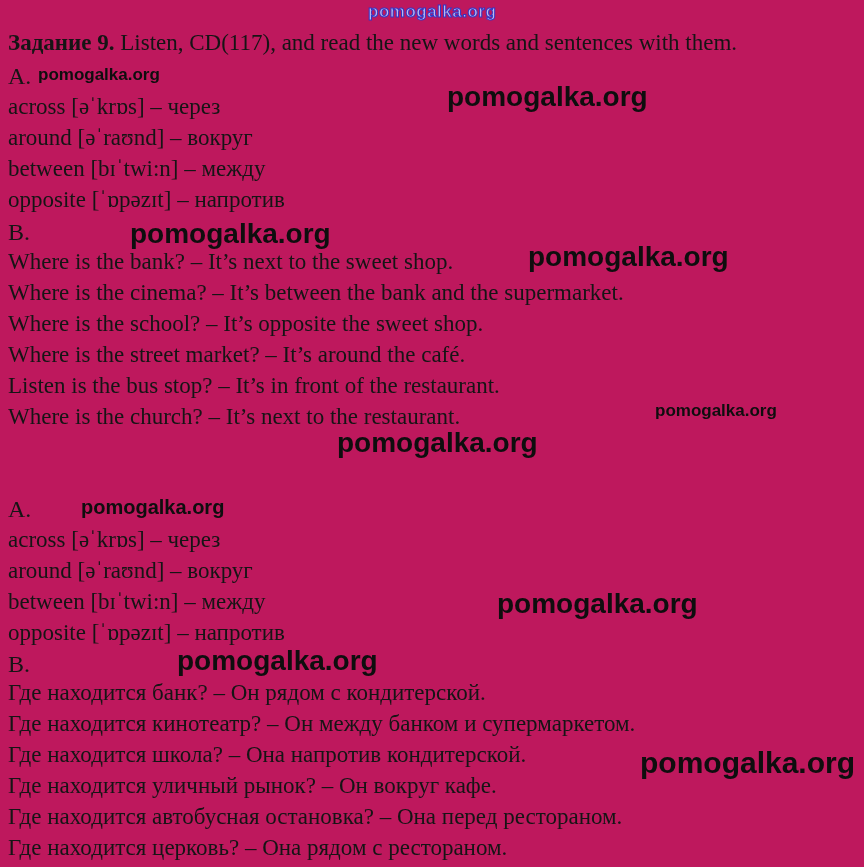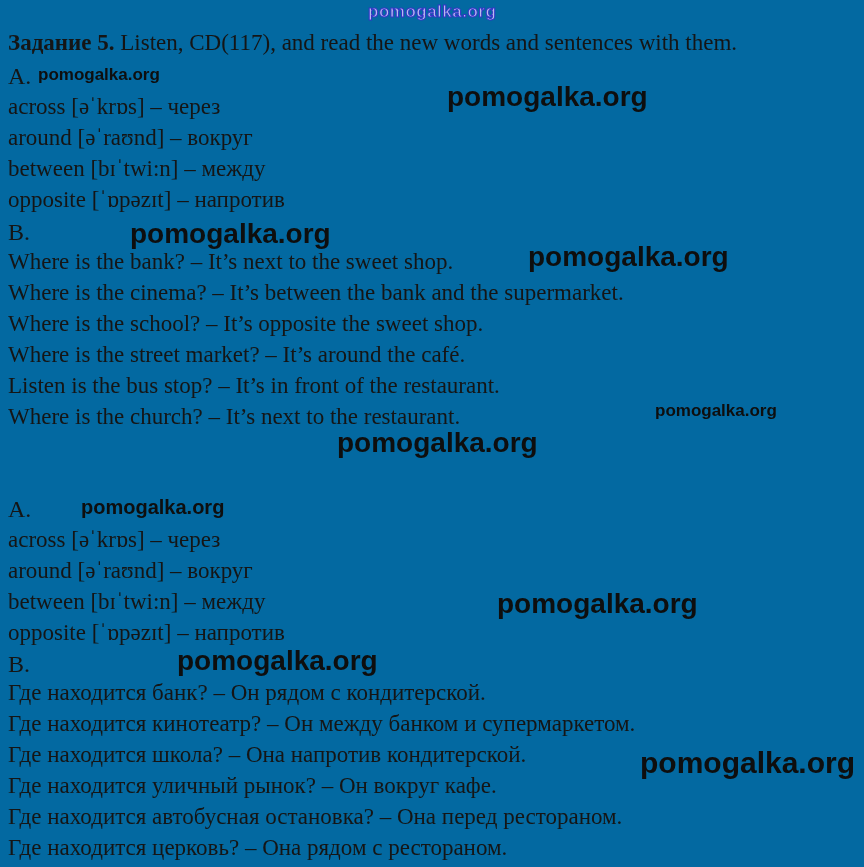--- a/index.html
+++ b/index.html
@@ -1,20 +1,20 @@
 <!DOCTYPE html>
 <html><head>
 <meta charset="utf-8">
 <style>
   html, body { margin: 0; padding: 0; background: #ffffff; }
   #page {
     position: relative;
     width: 864px;
     height: 867px;
-    background: #0369a1;
+    background: #be185d;
     overflow: hidden;
     font-family: "Liberation Serif", serif;
   }
   .line {
     position: absolute;
     left: 8px;
     white-space: nowrap;
     font-family: "Liberation Serif", serif;
     font-size: 23px;
     color: #151515;
@@ -53,21 +53,21 @@
   <span class="wm wm-big" style="left:130px; top:220px;">pomogalka.org</span>
   <span class="wm wm-big" style="left:528px; top:243px;">pomogalka.org</span>
   <span class="wm wm-small" style="left:655px; top:402px;">pomogalka.org</span>
   <span class="wm wm-big" style="left:337px; top:429px;">pomogalka.org</span>
   <span class="wm wm-med" style="left:81px;  top:497px;">pomogalka.org</span>
   <span class="wm wm-big" style="left:497px; top:590px;">pomogalka.org</span>
   <span class="wm wm-big" style="left:177px; top:647px;">pomogalka.org</span>
   <span class="wm wm-big30" style="left:640px; top:748px;">pomogalka.org</span>
 
   <div class="line" style="top:30px;">
-    <span class="bold">Задание 5.</span><span> Listen, CD(117), and read the new words and sentences with them.</span>
+    <span class="bold">Задание 9.</span><span> Listen, CD(117), and read the new words and sentences with them.</span>
   </div>
 
   <div class="line label-line" style="top:63px;">A.</div>
   <div class="line" style="top:94px;">across [əˈkrɒs] – через</div>
   <div class="line" style="top:125px;">around [əˈraʊnd] – вокруг</div>
   <div class="line" style="top:156px;">between [bɪˈtwi:n] – между</div>
   <div class="line" style="top:187px;">opposite [ˈɒpəzɪt] – напротив</div>
 
   <div class="line label-line" style="top:219px;">B.</div>
   <div class="line" style="top:249px;">Where is the bank? – It’s next to the sweet shop.</div>

